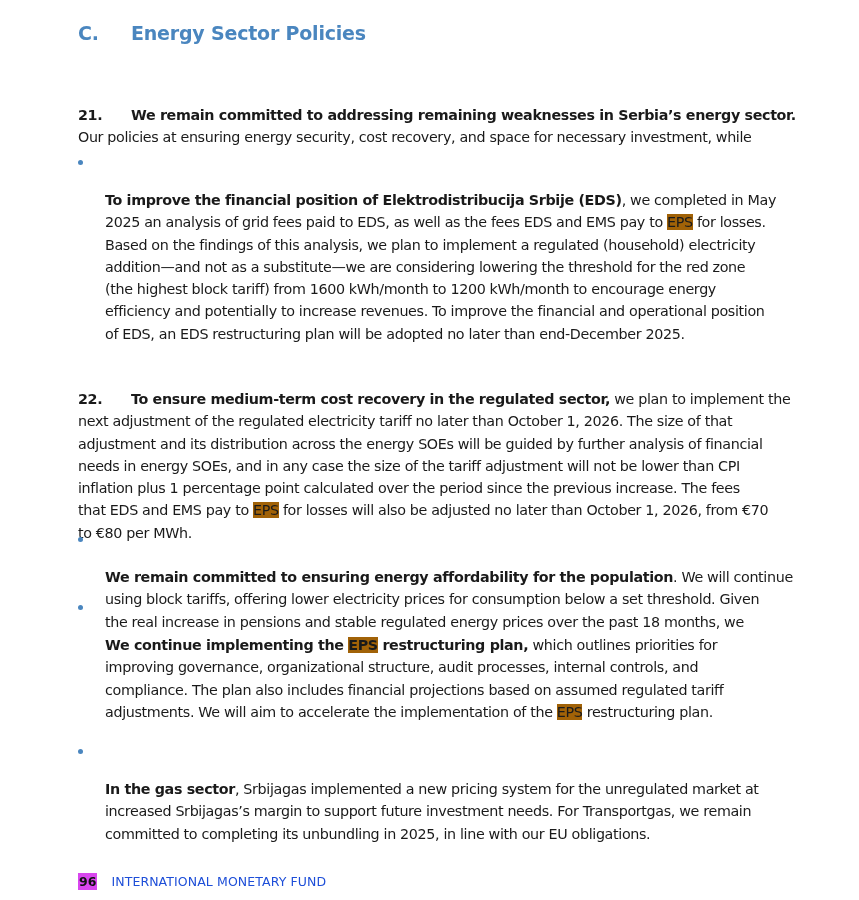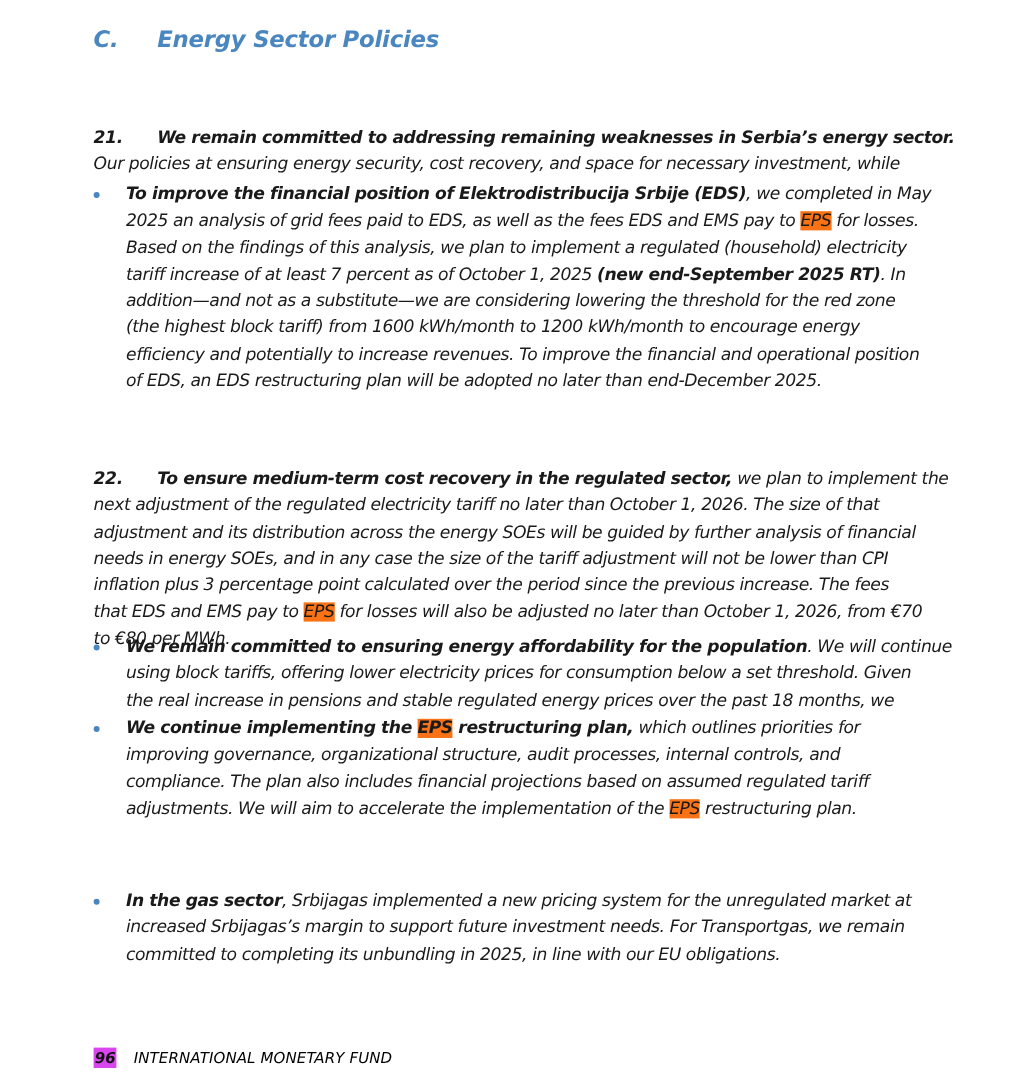--- a/index.html
+++ b/index.html
@@ -1,32 +1,32 @@
 <!DOCTYPE html>
 <html><head>
 <meta charset="utf-8">
 <style>
   html, body { margin: 0; padding: 0; background: #ffffff; }
   body { width: 859px; height: 900px; position: relative; overflow: hidden;
          font-family: "DejaVu Sans", "Liberation Sans", sans-serif; color: #1a1a1a; }
-  .page { position: absolute; left: 0; top: 0; width: 696px; height: 900px; font-style: italic; }
+  .page { position: absolute; left: 0; top: 0; width: 696px; height: 900px; }
   .heading { position: absolute; left: 78px; top: 22px; font-size: 19px; font-weight: bold;
              color: #4a86bf; letter-spacing: -0.2px; }
   .heading .letter { display: inline-block; width: 53px; }
   .para { position: absolute; left: 78px; width: 700px; font-size: 14.3px; line-height: 22.3px; letter-spacing: -0.35px; }
   .para .num { font-weight: bold; display: inline-block; width: 53px; margin-top: 38px; }
   .bullet { position: absolute; left: 78px; width: 700px; font-size: 14.3px; line-height: 22.3px; letter-spacing: -0.35px; }
   .bullet .dot { position: absolute; left: 0; top: 9px; width: 5px; height: 5px; border-radius: 50%; background: #4a86bf; }
-  .bullet .text { margin-left: 27px; }
+  .bullet .text { margin-left: 27px; margin-top: 38px; }
   b { font-weight: bold; }
-  .hl { background: #f97316; }
+  .hl { background: #a16207; }
   .line { display: block; white-space: nowrap; }
   .footer { position: absolute; left: 78px; top: 874px; font-size: 12.5px; }
   .footer .pg { background: #d946ef; font-weight: bold; color: #111; padding: 1px 1px; margin-right: 14px; }
-  .footer .org { color: #000000; letter-spacing: 0.1px; }
+  .footer .org { color: #1d4ed8; letter-spacing: 0.1px; }
 </style>
 </head>
 <body>
 
 <div class="page">
 
   <div class="heading">
     <span class="letter">C.</span><span>Energy Sector Policies</span>
   </div>
 
@@ -34,34 +34,33 @@
     <span class="line"><span class="num">21.</span><b>We remain committed to addressing remaining weaknesses in Serbia’s energy sector.</b></span>
     <span class="line">Our policies at ensuring energy security, cost recovery, and space for necessary investment, while</span>
   </div>
 
   <div class="bullet" style="top:151px;">
     <span class="dot"></span>
     <div class="text">
       <span class="line"><b>To improve the financial position of Elektrodistribucija Srbije (EDS)</b><span>, we completed in May</span></span>
       <span class="line"><span>2025 an analysis of grid fees paid to EDS, as well as the fees EDS and EMS pay to </span><span class="hl">EPS</span><span> for losses.</span></span>
       <span class="line">Based on the findings of this analysis, we plan to implement a regulated (household) electricity</span>
-      <span class="line"><span>tariff increase of at least 7 percent as of October 1, 2025 </span><b>(new end-September 2025 RT)</b><span>. In</span></span>
       <span class="line">addition—and not as a substitute—we are considering lowering the threshold for the red zone</span>
       <span class="line">(the highest block tariff) from 1600 kWh/month to 1200 kWh/month to encourage energy</span>
       <span class="line">efficiency and potentially to increase revenues. To improve the financial and operational position</span>
       <span class="line">of EDS, an EDS restructuring plan will be adopted no later than end-December 2025.</span>
     </div>
   </div>
 
   <div class="para" style="top:350px;">
     <span class="line"><span class="num">22.</span><b>To ensure medium-term cost recovery in the regulated sector,</b><span> we plan to implement the</span></span>
     <span class="line">next adjustment of the regulated electricity tariff no later than October 1, 2026. The size of that</span>
     <span class="line">adjustment and its distribution across the energy SOEs will be guided by further analysis of financial</span>
     <span class="line">needs in energy SOEs, and in any case the size of the tariff adjustment will not be lower than CPI</span>
-    <span class="line">inflation plus 3 percentage point calculated over the period since the previous increase. The fees</span>
+    <span class="line">inflation plus 1 percentage point calculated over the period since the previous increase. The fees</span>
     <span class="line"><span>that EDS and EMS pay to </span><span class="hl">EPS</span><span> for losses will also be adjusted no later than October 1, 2026, from €70</span></span>
     <span class="line">to €80 per MWh.</span>
   </div>
 
   <div class="bullet" style="top:528px;">
     <span class="dot"></span>
     <div class="text">
       <span class="line"><b>We remain committed to ensuring energy affordability for the population</b><span>. We will continue</span></span>
       <span class="line">using block tariffs, offering lower electricity prices for consumption below a set threshold. Given</span>
       <span class="line">the real increase in pensions and stable regulated energy prices over the past 18 months, we</span>

